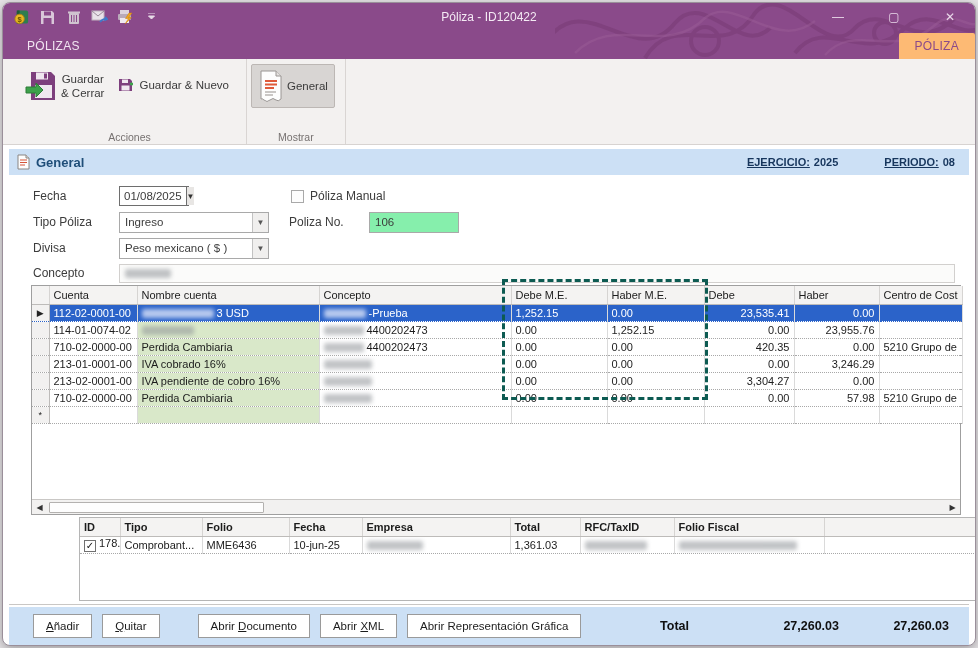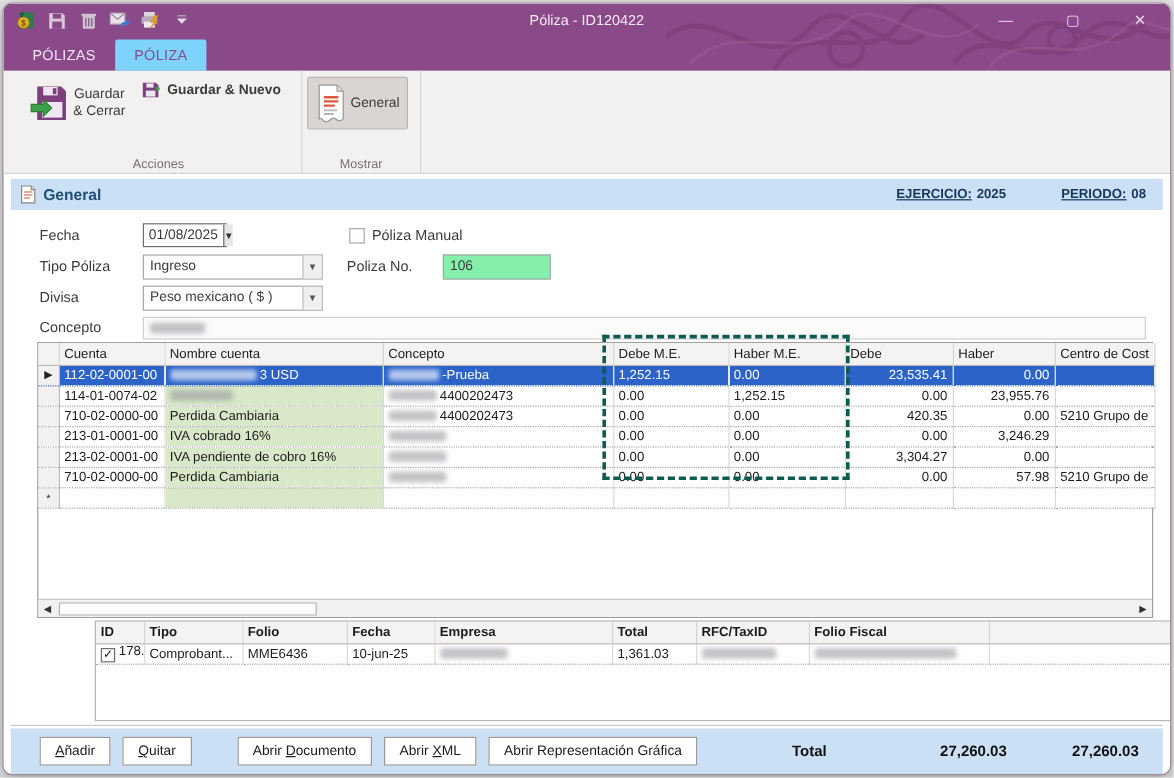--- a/index.html
+++ b/index.html
@@ -9,34 +9,34 @@
           box-shadow:0 3px 12px rgba(0,0,0,.35);overflow:hidden;}
   
   .chrome{position:absolute;top:0;left:0;right:0;height:56px;background:var(--purple,#8a4a8a);}
   .swirls{position:absolute;top:0;right:0;height:56px;width:420px;pointer-events:none;}
   .titlebar{position:relative;height:28px;display:flex;align-items:center;}
   .qat{display:flex;align-items:center;gap:9px;padding-left:10px;height:100%;}
   .qat .ic{width:17px;height:17px;display:flex;align-items:center;justify-content:center;}
   .win-title{position:absolute;left:0;right:0;text-align:center;color:#f4eaf4;font-size:12px;pointer-events:none;}
   .win-controls{position:absolute;right:14px;top:0;height:28px;display:flex;align-items:center;gap:34px;color:#ead9ea;}
   .win-controls .wc{width:22px;height:20px;display:flex;align-items:center;justify-content:center;font-size:12px;cursor:default;}
-  .tabrow{position:relative;height:28px;display:flex;align-items:flex-end;padding-left:8px;}
+  .tabrow{position:relative;height:28px;display:flex;align-items:flex-end;padding-left:8px;justify-content:space-between;}
   .tab{padding:6px 16px 6px 16px;font-size:12px;letter-spacing:.3px;color:#f1e4f1;cursor:default;}
-  .tab.active{background:#7dd3fc;color:#8a4a8a;border-radius:2px 2px 0 0;}
+  .tab.active{background:#fdba74;color:#8a4a8a;border-radius:2px 2px 0 0;}
   
   .ribbon{position:absolute;top:56px;left:0;right:0;height:86px;background:#f3f1f0;border-bottom:1px solid #d7d3d1;
           display:flex;align-items:stretch;padding-left:10px;}
   .rib-group{position:relative;display:flex;align-items:flex-start;padding:4px 10px 16px 4px;border-right:1px solid #d9d5d3;}
   .rib-label{position:absolute;bottom:1px;left:0;right:0;text-align:center;font-size:10.5px;color:#767170;}
   .bigbtn{display:flex;align-items:center;justify-content:flex-start;gap:3px;
           padding:5px 6px;margin-top:1px;border:1px solid transparent;border-radius:2px;cursor:default;}
   .bigbtn.selected{background:#d8d5d3;border-color:#bcb7b4;}
   .bigbtn .lbl{font-size:11.5px;color:#3b3b3b;text-align:center;line-height:1.25;}
-  .smallbtn{display:flex;align-items:center;gap:4px;padding:3px 6px;margin-top:0;font-size:11.5px;color:#3b3b3b;
-            border:1px solid transparent;border-radius:2px;cursor:default;white-space:nowrap;font-weight:bold;}
+  .smallbtn{display:flex;align-items:center;gap:4px;padding:3px 6px;margin-top:10px;font-size:11.5px;color:#3b3b3b;
+            border:1px solid transparent;border-radius:2px;cursor:default;white-space:nowrap;}
   
   .doc-header{position:absolute;top:146px;left:6px;right:6px;height:26px;background:var(--panelblue,#cce0f5);
               display:flex;align-items:center;padding:0 14px 0 8px;}
   .doc-header .ttl{font-size:13px;font-weight:bold;color:#1f4e79;margin-left:6px;}
   .doc-header .right{margin-left:auto;display:flex;gap:46px;font-size:11px;font-weight:bold;color:#17365d;}
   .doc-header .right u{margin-right:4px;}
   
   .form{position:absolute;top:180px;left:30px;right:20px;font-size:12px;color:#3c3c3c;}
   .frow{display:flex;align-items:center;height:26px;}
   .flabel{width:86px;}

